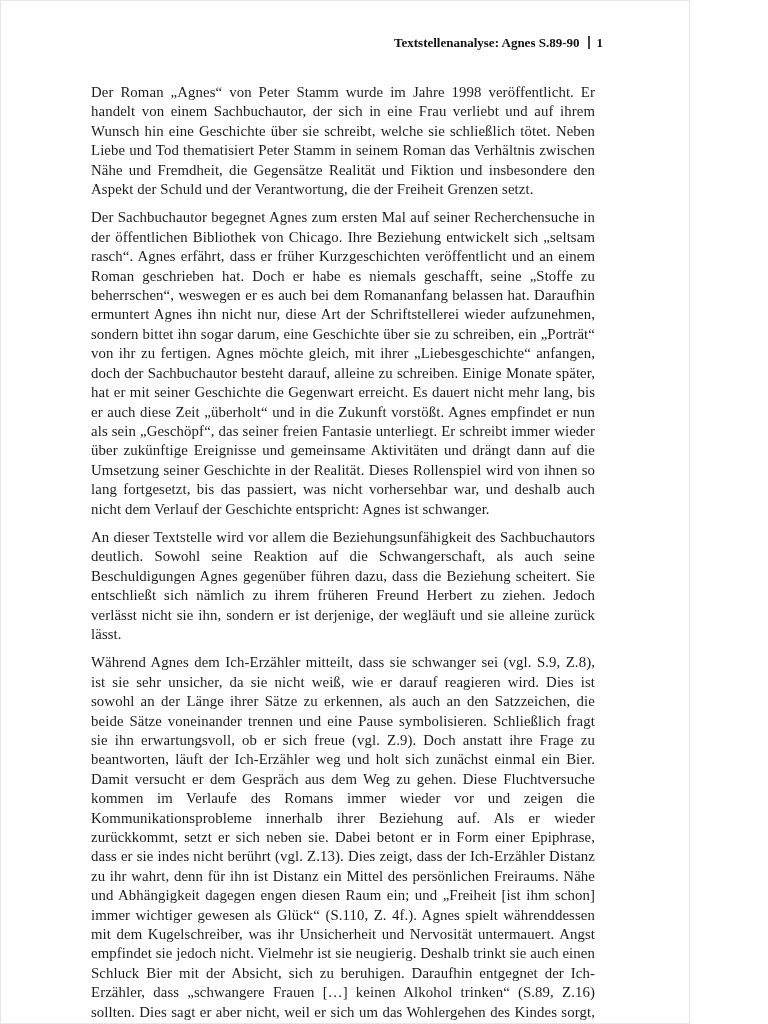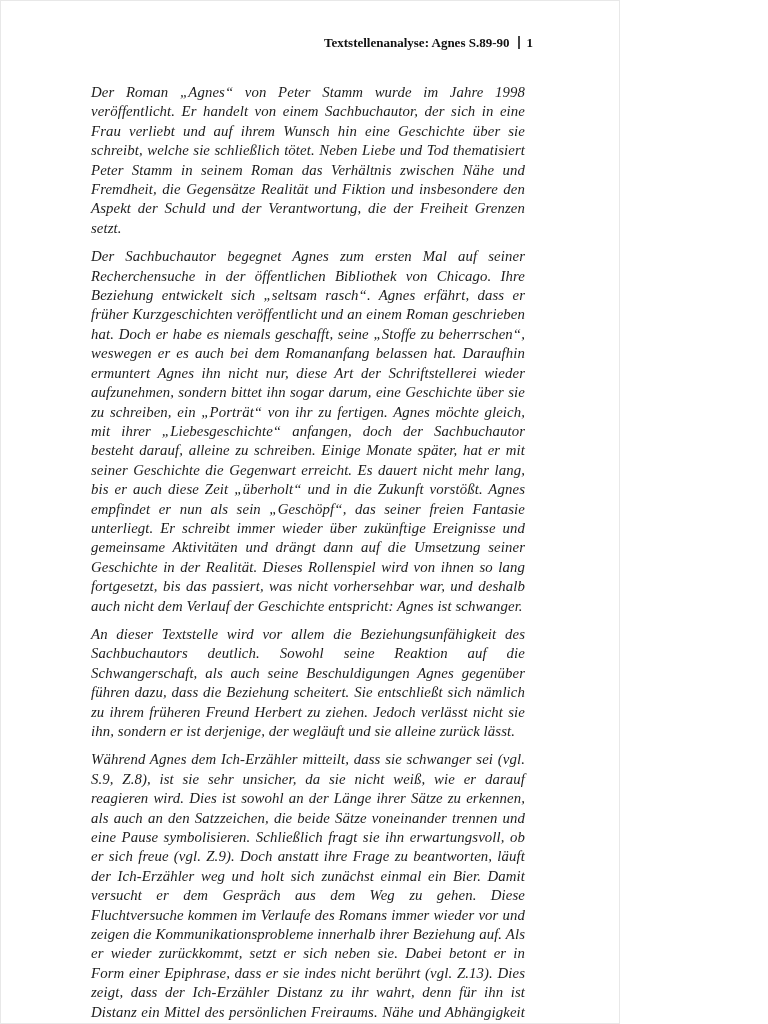--- a/index.html
+++ b/index.html
@@ -2,21 +2,21 @@
 <html><head>
 <meta charset="utf-8">
 <style>
   html, body {
     margin: 0;
     padding: 0;
     background: #ffffff;
   }
   .page {
     position: relative;
-    width: 620px;
+    width: 690px;
     height: 1024px;
     background: #ffffff;
     box-sizing: border-box;
     border: 1px solid #e8e8e8;
     font-family: "Liberation Serif", serif;
     color: #1c1c1c;
     overflow: hidden;
   }
   .page-header {
     position: absolute;
@@ -42,21 +42,20 @@
     top: 82px;
     left: 90px;
     right: 86px;
     font-size: 14.8px;
     line-height: 19.4px;
     text-align: justify;
     letter-spacing: 0.1px;
   }
   .doc-body p {
     margin: 0 8px 9px 0;
-    font-style: italic;
   }
 </style>
 </head>
 <body>
 
 <div class="page">
 
   <div class="page-header">
     <span>Textstellenanalyse: Agnes S.89-90</span><span class="header-divider"></span><span>1</span>
   </div>

